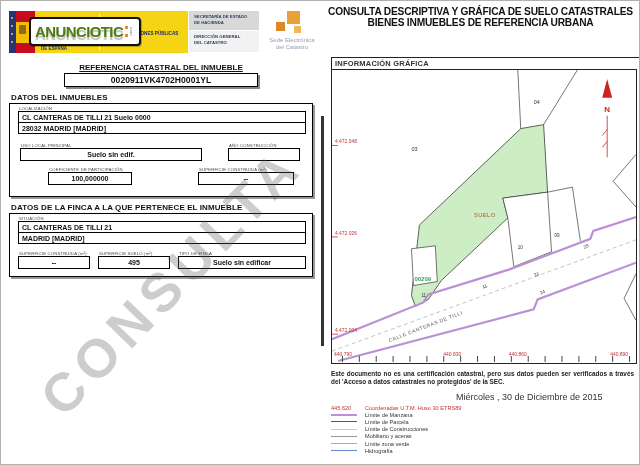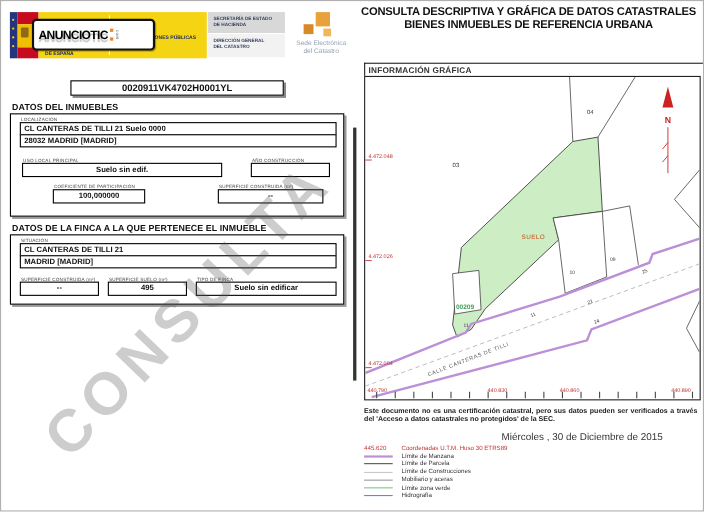--- a/index.html
+++ b/index.html
@@ -17,21 +17,21 @@
   .flag-es .y b { position:absolute; left:3px; top:3px; width:7px; height:9px; background:#8c6a1a; border-radius:1px; }
   .yellowbox { position:absolute; left:34px; top:10px; width:153px; height:42px; background:#f4d413; }
   .ybdiv { position:absolute; left:64px; top:3px; width:1px; height:36px; background:#fffbe0; }
   .gobierno { position:absolute; left:6px; bottom:2px; font-size:4.5px; font-weight:bold;
               color:#1a2a6c; white-space:pre-line; line-height:1.2; }
   .ministerio { position:absolute; left:68px; top:8px; font-size:4.6px; font-weight:bold;
                 color:#1a2a6c; white-space:pre-line; line-height:1.35; }
   .stamp { position:absolute; left:28px; top:16px; width:112px; height:29px; background:#fff;
            border:2px solid #101010; border-radius:4px; display:flex; align-items:center;
            padding-left:4px; z-index:5; box-shadow:1px 1px 0 rgba(0,0,0,.25); }
-  .stamp-text { font-size:11px; font-weight:bold; letter-spacing:-0.6px; color:#000000;
+  .stamp-text { font-size:15px; font-weight:bold; letter-spacing:-0.6px; color:#4d7c0f;
                 text-shadow:0 3px 1px rgba(70,70,70,.35); }
   .stamp-dots { width:3px; height:11px; margin-left:2px; position:relative; }
   .stamp-dots::before, .stamp-dots::after { content:""; position:absolute; left:0; width:3px; height:3px; background:#e8892b; }
   .stamp-dots::before { top:0; } .stamp-dots::after { bottom:0; }
   .stamp-com { font-size:4px; color:#555; writing-mode:vertical-rl; margin-left:1px; letter-spacing:.5px; }
   .graybox { position:absolute; left:188px; top:10px; width:70px; height:42px; }
   .gb1 { height:20px; background:#d8d8d8; border-bottom:1px solid #fff; }
   .gb2 { height:21px; background:#f2f2f2; }
   .gb1 div, .gb2 div { font-size:4.3px; font-weight:bold; color:#33425f; padding:3px 0 0 5px;
                        white-space:pre-line; line-height:1.3; }
@@ -166,21 +166,21 @@
 
   <div class="sede">
     <span class="sq sq1"></span>
     <span class="sq sq2"></span>
     <span class="sq sq3"></span>
     <div class="sede-label">Sede Electrónica
 del Catastro</div>
   </div>
 
   <div class="titleblock">
-    <div class="t1">CONSULTA DESCRIPTIVA Y GRÁFICA DE DATOS CATASTRALES</div>
+    <div class="t1">CONSULTA DESCRIPTIVA Y GRÁFICA DE SUELO CATASTRALES</div>
     <div class="t2">BIENES INMUEBLES DE REFERENCIA URBANA</div>
   </div>
 
   <div class="infobar">
     <span class="ig">INFORMACIÓN GRÁFICA</span>
     <span class="sc">E: 2/500</span>
   </div>
 
   <div class="divbar"></div>
   <div class="mapbox">
@@ -230,20 +230,21 @@
 
       <text class="map-num-s" transform="translate(152,220) rotate(-21)">11</text>
       <text class="map-num-s" transform="translate(204,208) rotate(-21)">21</text>
       <text class="map-num-s" transform="translate(254,180) rotate(-21)">25</text>
       <text class="map-num-s" transform="translate(210,226) rotate(-21)">24</text>
 
       <text class="street-name" transform="translate(58,274) rotate(-21)">CALLE CANTERAS DE TILLI</text>
     </svg>
   </div>
 
+  <div class="ref-title">REFERENCIA CATASTRAL DEL INMUEBLE</div>
   <div class="ref-box">0020911VK4702H0001YL</div>
 
   <div class="sec-head" style="left:10px; top:92px;">DATOS DEL INMUEBLES</div>
   <div class="sec-box" style="top:102px; height:94px;">
     <div class="flabel" style="left:9px; top:2px;">LOCALIZACIÓN</div>
     <div class="fbox left" style="left:8px; top:7px;  width:288px; height:12px;">CL CANTERAS DE TILLI 21 Suelo 0000</div>
     <div class="fbox left" style="left:8px; top:18px; width:288px; height:12px;">28032 MADRID [MADRID]</div>
 
     <div class="flabel" style="left:11px; top:39px;">USO LOCAL PRINCIPAL</div>
     <div class="fbox center" style="left:10px; top:44px; width:182px; height:13px;">Suelo sin edif.</div>

